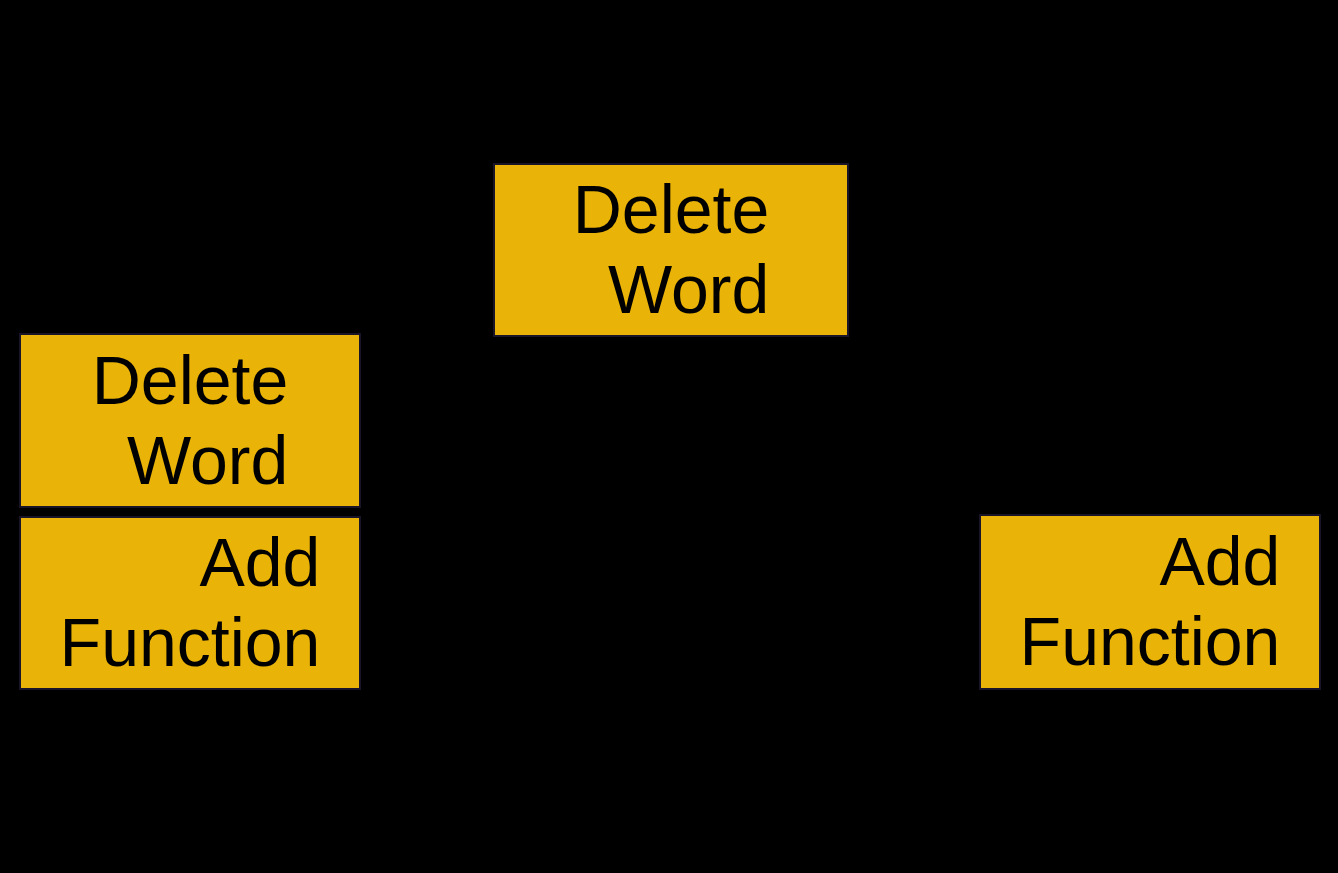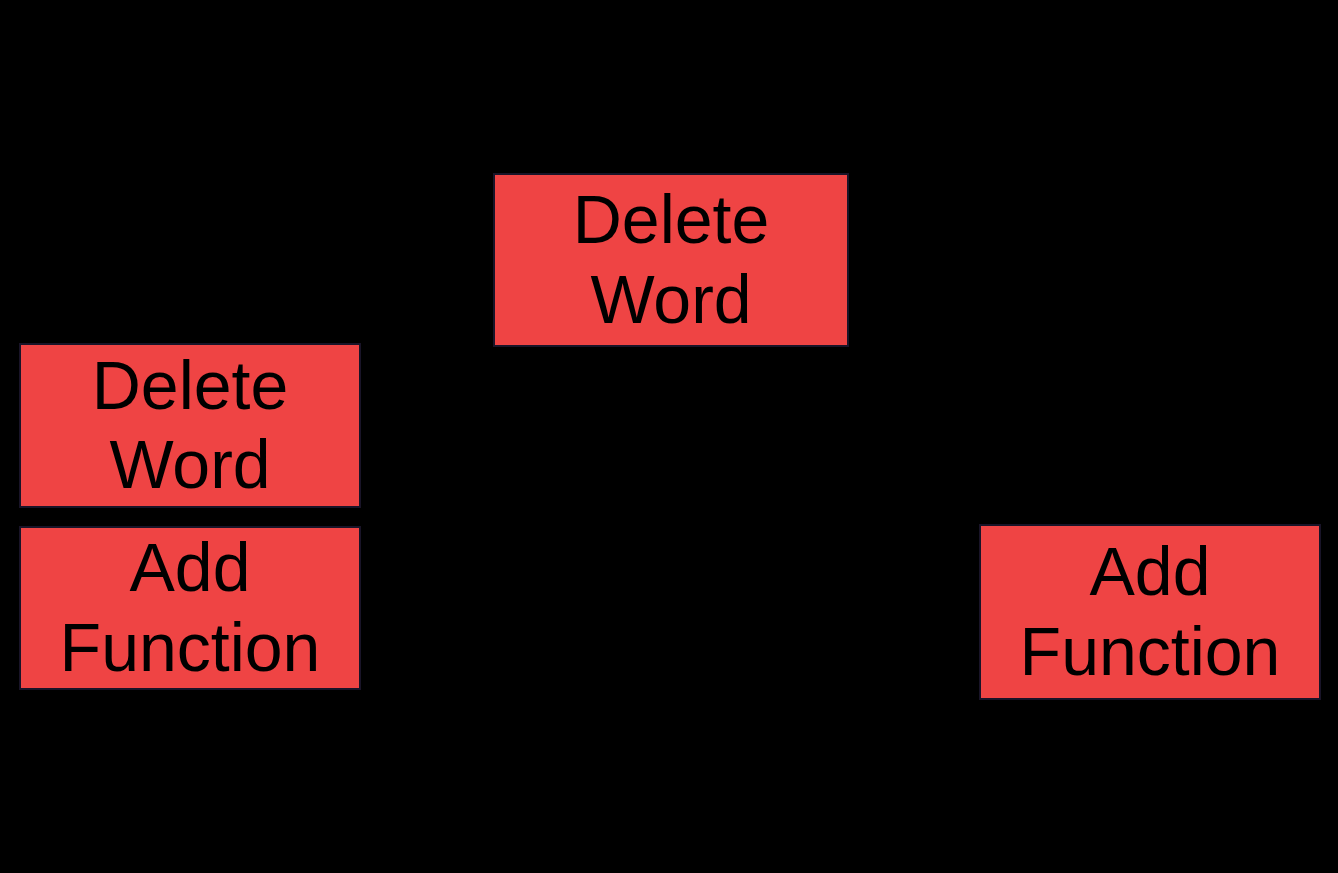--- a/index.html
+++ b/index.html
@@ -10,32 +10,31 @@
   .canvas {
     position: relative;
     width: 1338px;
     height: 873px;
     background: #000000;
     overflow: hidden;
     font-family: "Liberation Sans", sans-serif;
   }
   .node {
     position: absolute;
-    background: #ef4444;
+    background: #eab308;
     border: 2px solid #191428;
     box-sizing: border-box;
     display: flex;
     align-items: center;
     justify-content: center;
-    text-align: center;
+    text-align: right;
     color: #000000;
     font-size: 68px;
     line-height: 1.17;
     white-space: pre-line;
-    margin-top: 10px;
   }
   .node-top {
     left: 493px;
     top: 163px;
     width: 356px;
     height: 174px;
   }
   .node-stack {
     position: absolute;
     left: 19px;

